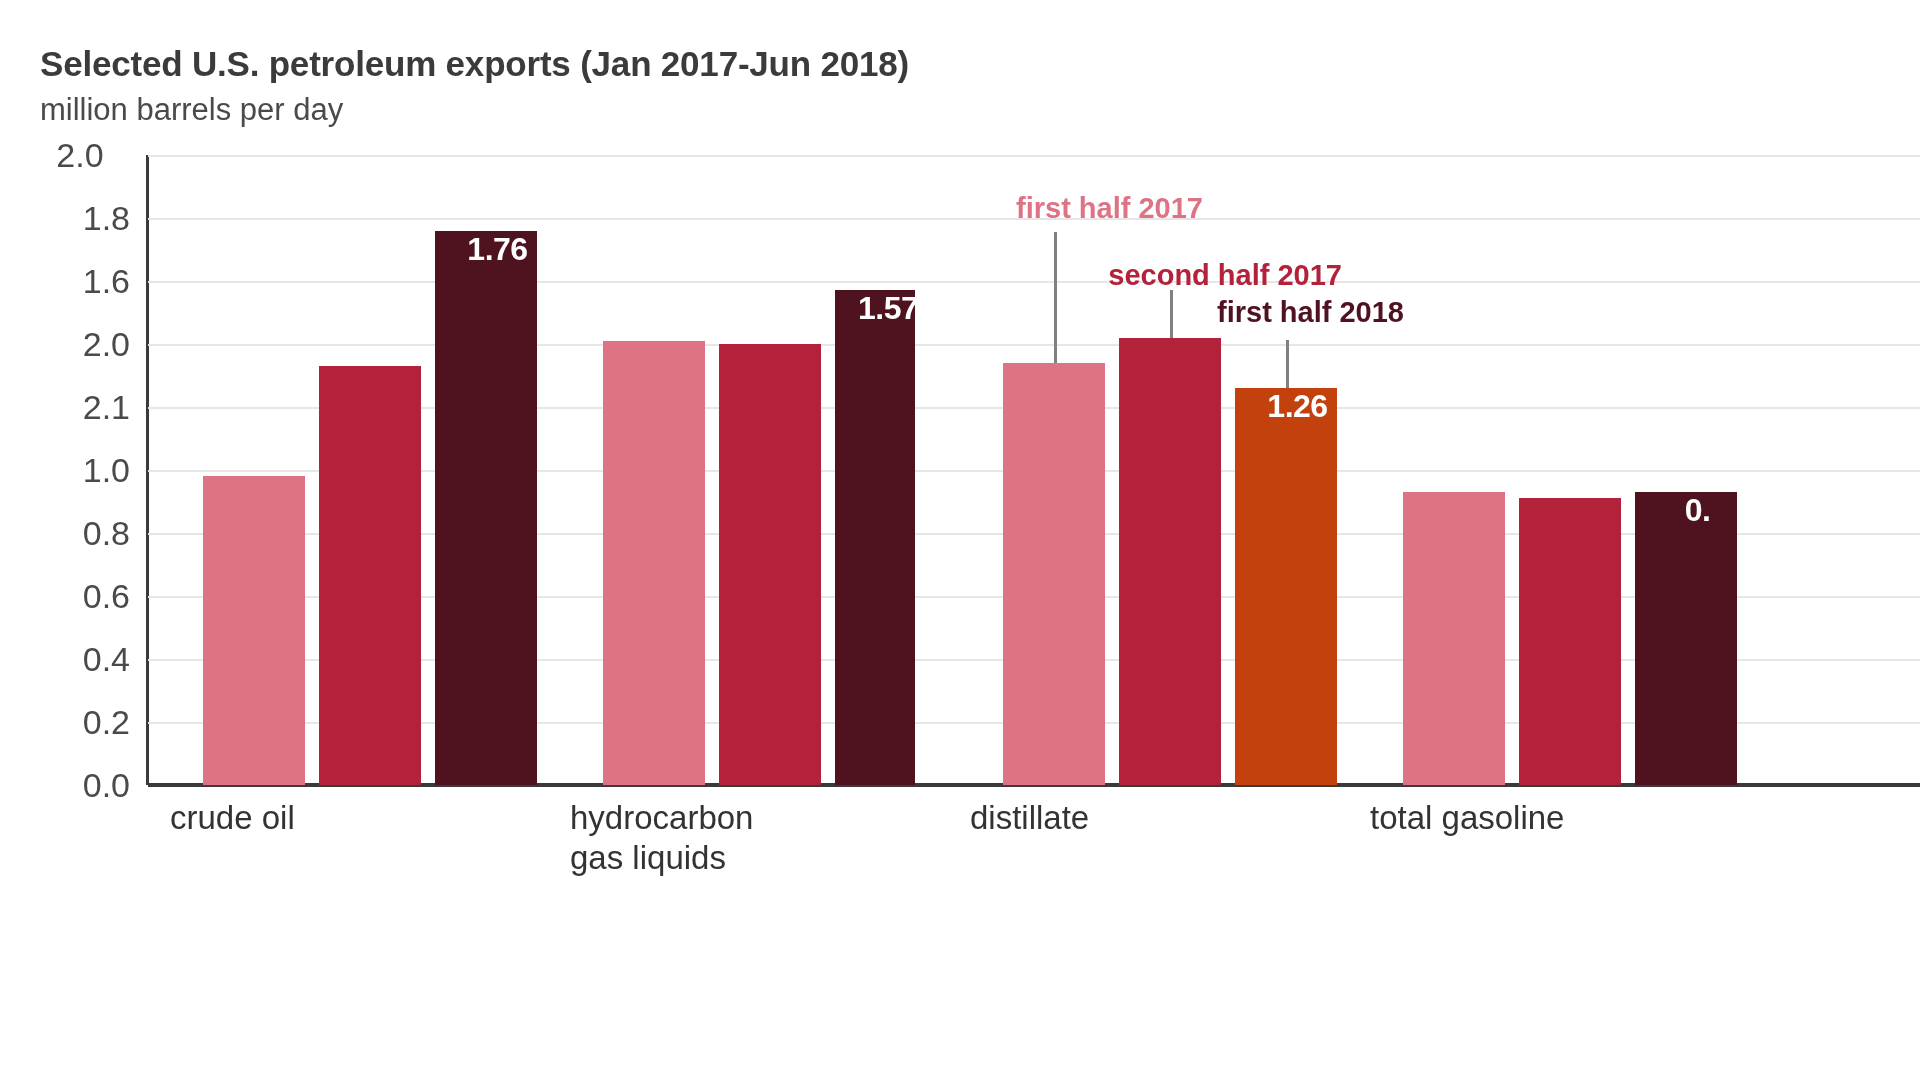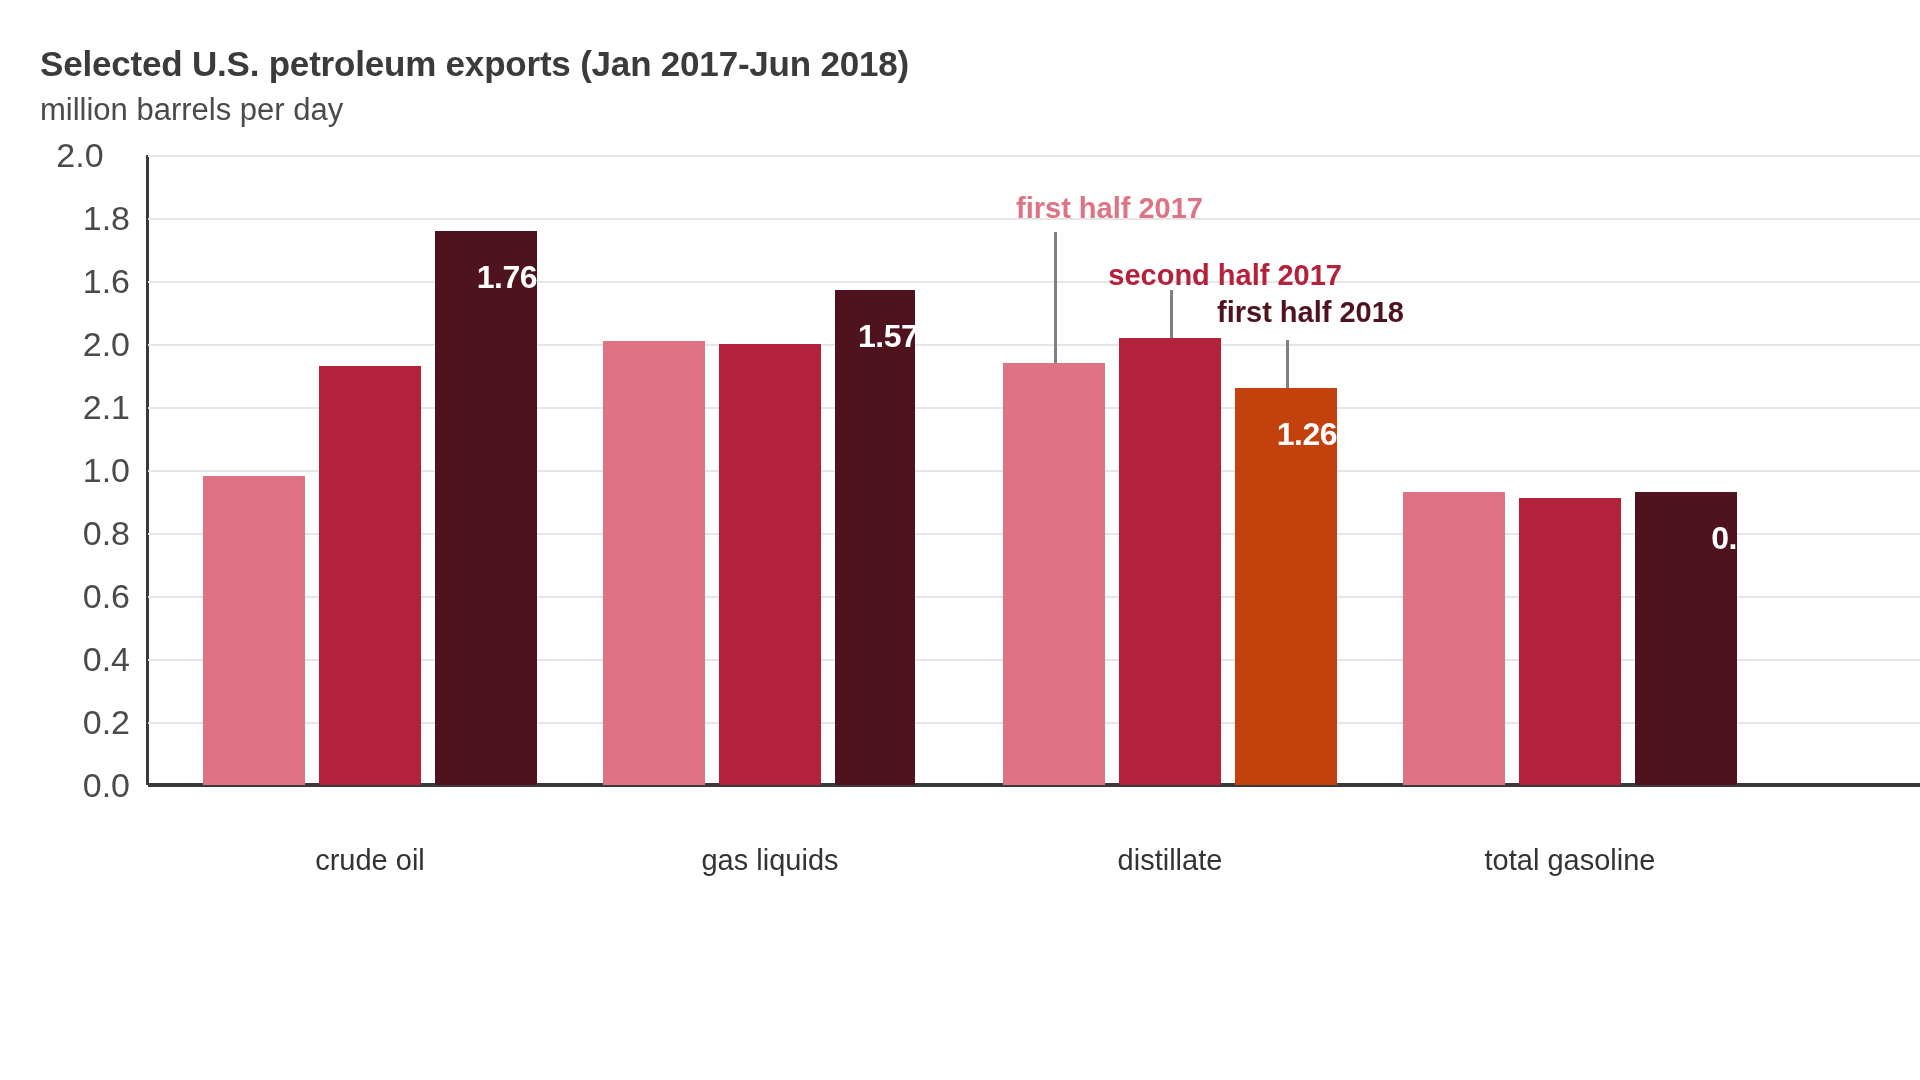--- a/index.html
+++ b/index.html
@@ -92,42 +92,40 @@
     top: 155px;
     width: 130px;
     height: 630px;
   }
   .bar {
     position: absolute;
     bottom: 0;
   }
   .bar-label {
     position: absolute;
-    top: 28px;
+    top: 0;
     left: 0;
     right: 0;
-    text-align: right;
+    text-align: center;
     color: #ffffff;
     font-size: 32px;
     font-weight: bold;
     letter-spacing: -0.5px;
     white-space: nowrap;
     margin-left: 23px;
   }
 
   
   .catlabel {
     position: absolute;
     top: 798px;
-    text-align: center;
-    font-size: 29px;
+    font-size: 33px;
     color: #333333;
     line-height: 1.22;
     white-space: nowrap;
-    margin-top: 45px;
   }
 
   
   .anno {
     position: absolute;
     font-size: 29px;
     font-weight: bold;
     white-space: nowrap;
   }
   .leader {
@@ -191,20 +189,21 @@
       <div class="bar" style="left: 1487px; width: 102px; height: 292.95px; background: rgb(79, 19, 32);">
         <div class="bar-label">0.</div>
       </div>
     </div>
 
   <div id="catlabels">
       <div class="catlabel" style="left: 170px; width: 400px;">
         <div>crude oil</div>
       </div>
       <div class="catlabel" style="left: 570px; width: 400px;">
+        <div>hydrocarbon</div>
         <div>gas liquids</div>
       </div>
       <div class="catlabel" style="left: 970px; width: 400px;">
         <div>distillate</div>
       </div>
       <div class="catlabel" style="left: 1370px; width: 400px;">
         <div>total gasoline</div>
       </div>
     </div>
 

